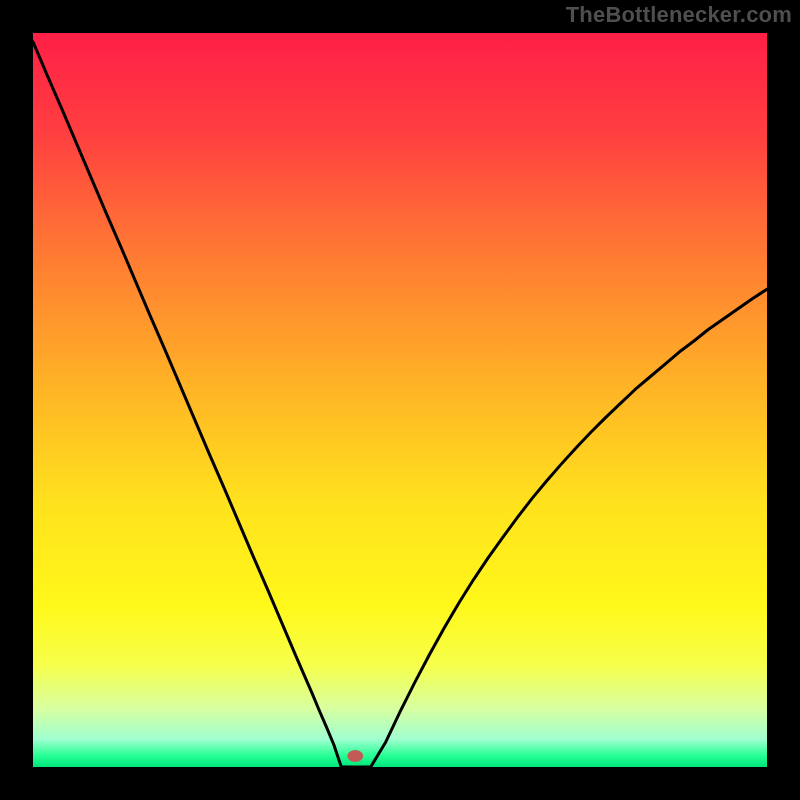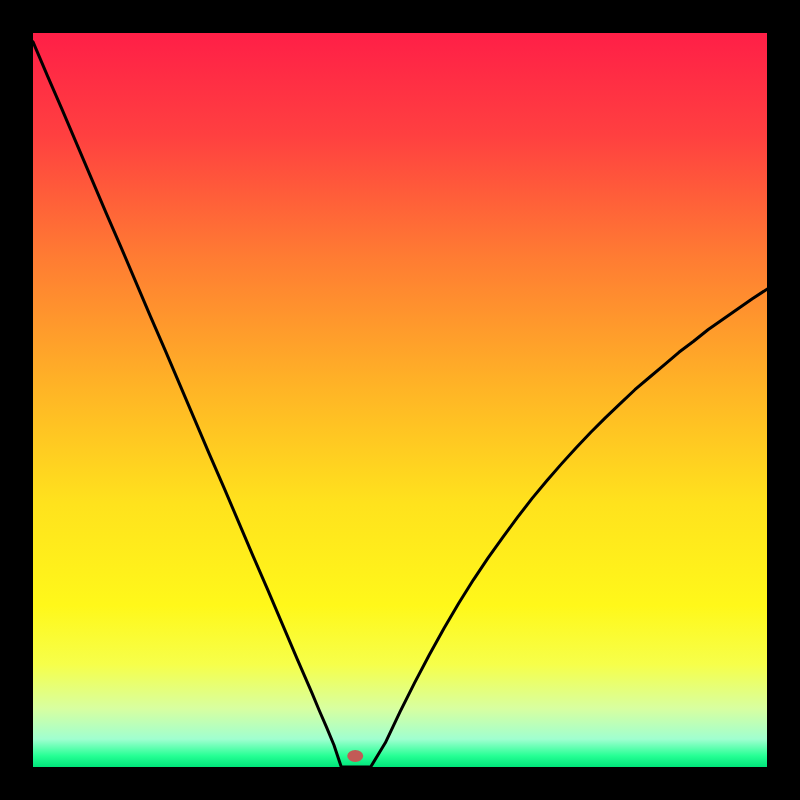--- a/index.html
+++ b/index.html
@@ -33,20 +33,21 @@
     top: 33px;
     width: 734px;
     height: 734px;
     display: block;
   }
 </style>
 </head>
 <body>
 
 <div class="frame">
+  <div class="attribution">TheBottlenecker.com</div>
 
   <svg class="plot" viewBox="0 0 734 734" preserveAspectRatio="none">
     <defs>
       <linearGradient id="bg-grad" x1="0" y1="0" x2="0" y2="1">
           <stop offset="0.00%" stop-color="#ff1f47"></stop>
           <stop offset="14.00%" stop-color="#ff4040"></stop>
           <stop offset="30.00%" stop-color="#ff7a33"></stop>
           <stop offset="48.00%" stop-color="#ffb326"></stop>
           <stop offset="64.00%" stop-color="#ffe21d"></stop>
           <stop offset="78.00%" stop-color="#fff81a"></stop>

